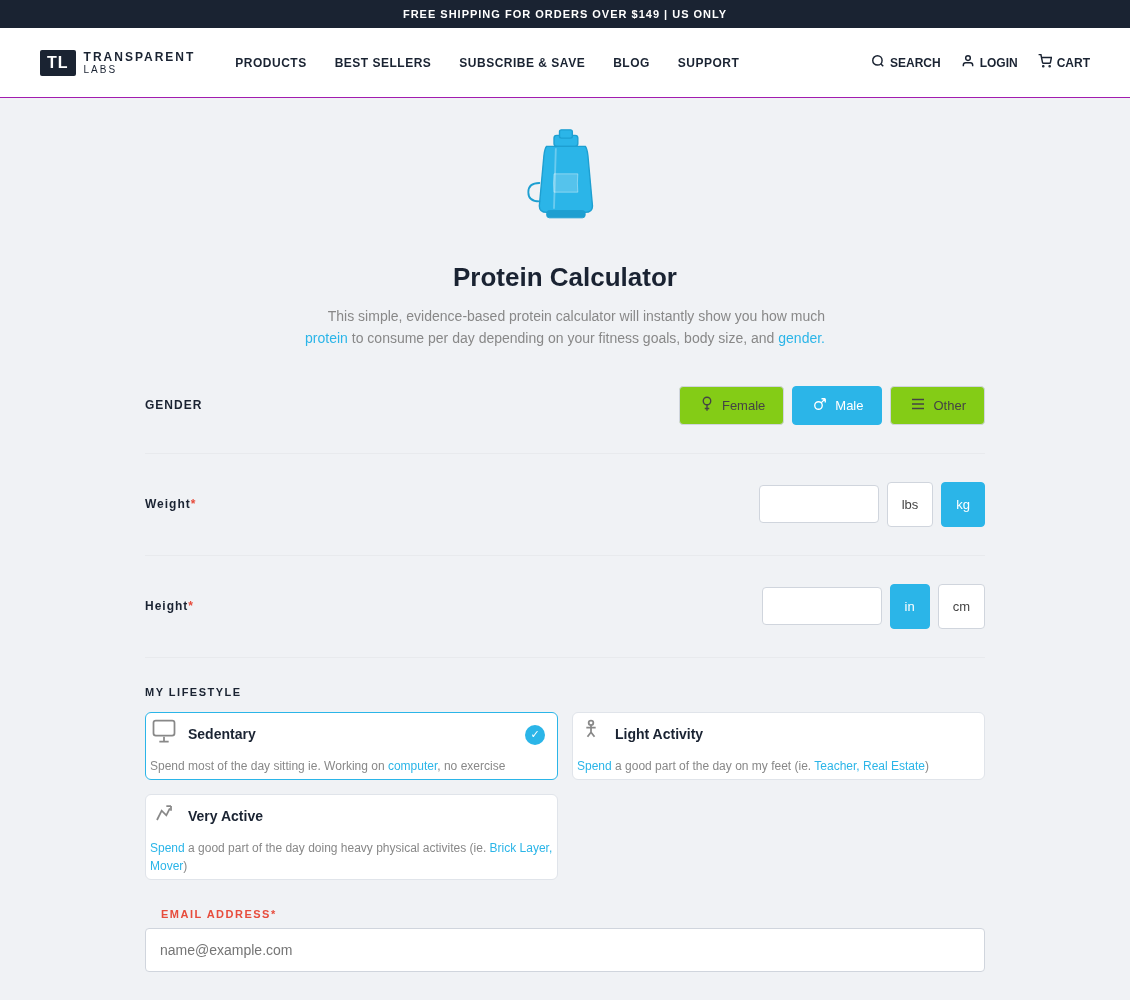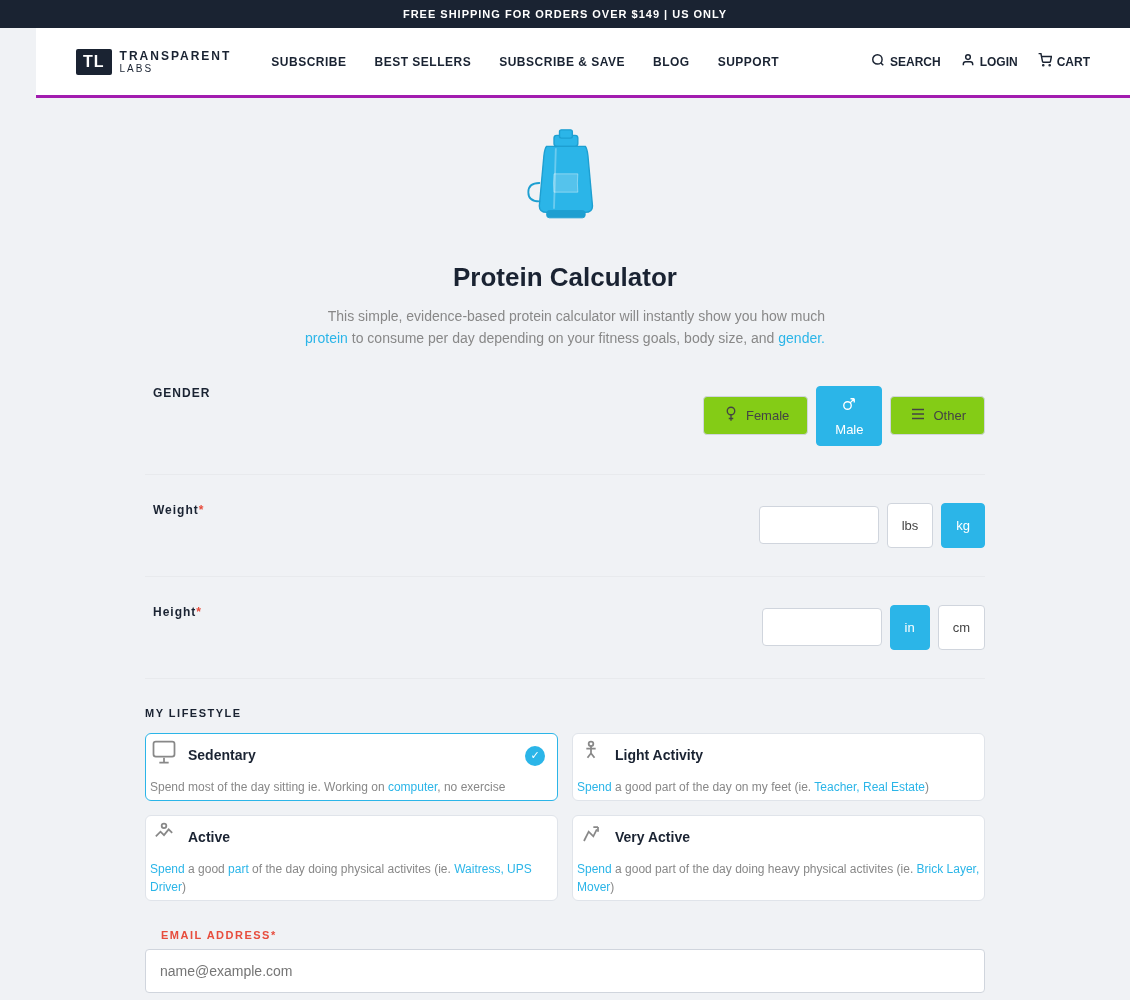--- a/index.html
+++ b/index.html
@@ -12,27 +12,26 @@
       text-align: center;
       padding: 8px;
       font-size: 11px;
       font-weight: 700;
       letter-spacing: 1px;
     }
 
     
     .header {
       background: #fff;
-      border-bottom: 3px solid #a21caf;
+      border-bottom: 1px solid #a21caf;
       padding: 0 40px;
       display: flex;
       align-items: center;
       justify-content: space-between;
       height: 70px;
-      margin-left: 36px;
     }
     .header-left { display: flex; align-items: center; gap: 40px; }
     .logo { display: flex; align-items: center; gap: 8px; text-decoration: none; color: #1a2332; }
     .logo-box {
       background: #1a2332;
       color: #fff;
       font-weight: 900;
       font-size: 16px;
       padding: 4px 7px;
       border-radius: 2px;
@@ -52,24 +51,23 @@
     .shaker-area { text-align: center; margin-bottom: 20px; }
     .shaker-svg { width: 100px; height: 110px; }
 
     .page-title { text-align: center; font-size: 26px; font-weight: 700; color: #1a2332; margin-bottom: 12px; }
     .page-subtitle { text-align: right; font-size: 14px; color: #888; line-height: 1.6; max-width: 520px; margin: 0 auto 36px; }
     .page-subtitle a { color: #2bb5e8; text-decoration: none; }
 
     
     .form-row {
       display: flex;
-      align-items: flex-start;
+      align-items: center;
       margin-bottom: 28px;
       gap: 20px;
-      margin-left: 8px;
     }
     .form-label {
       font-size: 12px;
       font-weight: 700;
       letter-spacing: 1px;
       color: #1a2332;
       width: 120px;
       flex-shrink: 0;
     }
     .form-controls { display: flex; align-items: center; gap: 8px; margin-left: auto; }
@@ -83,21 +81,20 @@
       border-radius: 4px;
       cursor: pointer;
       font-size: 13px;
       font-weight: 500;
       color: #444;
     }
     .gender-btn.active {
       background: #2bb5e8;
       border-color: #2bb5e8;
       color: #fff;
-      flex-direction: column;
     }
 
     
     .unit-input {
       width: 120px;
       height: 38px;
       border: 1px solid #d0d5dd;
       border-radius: 4px;
       padding: 0 10px;
       font-size: 14px;
@@ -218,21 +215,21 @@
     <a class="logo" href="#">
       <div class="logo-box">
         <span>TL</span>
       </div>
       <div>
         <div class="logo-text">TRANSPARENT</div>
         <div class="logo-sub">LABS</div>
       </div>
     </a>
     <nav class="nav">
-      <a href="#">SUBSCRIBE</a>
+      <a href="#">PRODUCTS</a>
       <a href="#">BEST SELLERS</a>
       <a href="#">SUBSCRIBE &amp; SAVE</a>
       <a href="#">BLOG</a>
       <a href="#">SUPPORT</a>
     </nav>
   </div>
   <div class="header-right">
     <a class="header-action" href="#">
       <span>
         <svg width="14" height="14" viewBox="0 0 24 24" fill="none" stroke="#1a2332" stroke-width="2.5">
@@ -377,34 +374,20 @@
               <path d="M12 7v6l-3 4M12 13l3 4M8 9h8"></path>
             </svg>
         </span>
         <span class="lifestyle-card-title">Light Activity</span>
       </div>
       <div class="lifestyle-card-desc">
         <span class="link">Spend</span> a good part of the day on my feet (ie. <span class="link">Teacher, Real Estate</span>)
       </div>
     </div>
 
-    <div class="lifestyle-card">
-      <div class="lifestyle-card-header">
-        <span class="lifestyle-icon">
-          <svg width="28" height="28" viewBox="0 0 24 24" fill="none" stroke="#888" stroke-width="1.5">
-              <circle cx="12" cy="5" r="2"></circle>
-              <path d="M5 14l4-4 3 3 4-5 3 3"></path>
-            </svg>
-        </span>
-        <span class="lifestyle-card-title">Active</span>
-      </div>
-      <div class="lifestyle-card-desc">
-        <span class="link">Spend</span> a good <span class="link">part</span> of the day doing physical activites (ie. <span class="link">Waitress, UPS Driver</span>)
-      </div>
-    </div>
 
     <div class="lifestyle-card">
       <div class="lifestyle-card-header">
         <span class="lifestyle-icon">
           <svg width="28" height="28" viewBox="0 0 24 24" fill="none" stroke="#888" stroke-width="1.5">
               <path d="M6 18l4-8 4 4 3-6"></path>
               <path d="M18 6h-4M18 6v4"></path>
             </svg>
         </span>
         <span class="lifestyle-card-title">Very Active</span>

